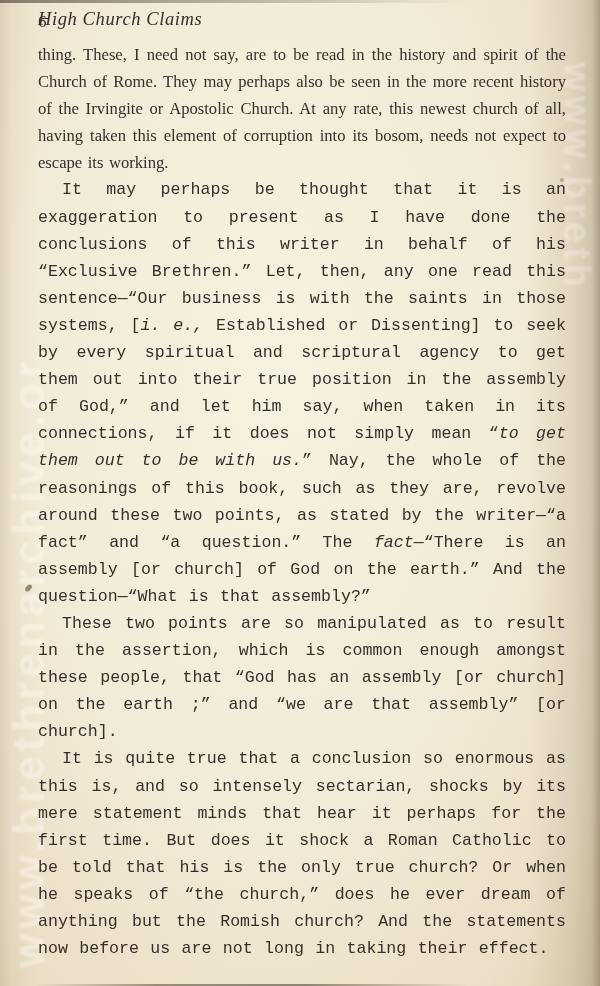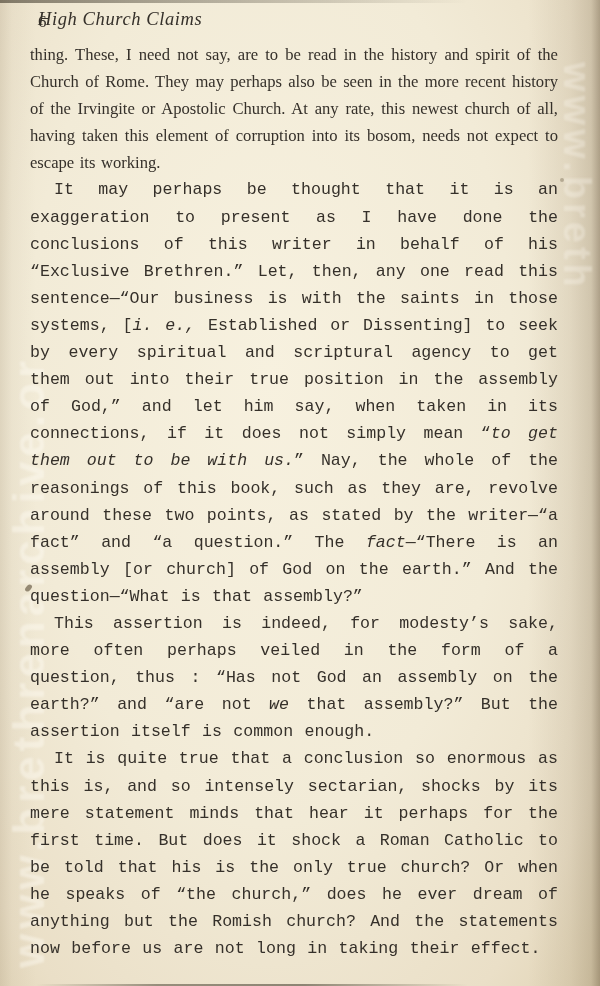--- a/index.html
+++ b/index.html
@@ -26,21 +26,21 @@
   .page-number {
     position:absolute; left:0; top:3px;
     font-size:17px; letter-spacing:0.5px;
   }
   .running-title {
     font-style:italic;
     font-size:18.5px;
     letter-spacing:0.6px;
   }
   .text-block {
-    position:absolute; top:41px; left:30px; width:528px;
+    position:absolute; top:41px; left:38px; width:528px;
     font-size:16.6px; line-height:27.1px;
     text-align:justify;
     word-spacing:1.4px;
   }
   .text-block p { margin:0; }
   .text-block p.indent { text-indent:24px;font-family:Liberation Mono, monospace; }
   .watermark-left {
     position:absolute; left:4px; top:356px; height:612px;
     writing-mode:vertical-rl; transform:rotate(180deg);
     font-family:"Liberation Sans", sans-serif;
@@ -81,21 +81,21 @@
   <div class="watermark-right">www.brethrenarchive.org</div>
 
   <div class="header">
     <span class="page-number">6</span>
     <div class="running-title">High Church Claims</div>
   </div>
 
   <div class="text-block">
       <p><span>thing. These, I need not say, are to be read in the history and spirit of the Church of Rome. They may perhaps also be seen in the more recent history of the Irvingite or Apostolic Church. At any rate, this newest church of all, having taken this element of corruption into its bosom, needs not expect to escape its working.</span></p>
       <p class="indent"><span>It may perhaps be thought that it is an exaggeration to present as I have done the conclusions of this writer in behalf of his “Exclusive Brethren.” Let, then, any one read this sentence—“Our business is with the saints in those systems, [</span><i>i. e.,</i><span> Established or Dissenting] to seek by every spiritual and scriptural agency to get them out into their true position in the assembly of God,” and let him say, when taken in its connections, if it does not simply mean “</span><i>to get them out to be with us.</i><span>” Nay, the whole of the reasonings of this book, such as they are, revolve around these two points, as stated by the writer—“a fact” and “a question.” The </span><i>fact</i><span>—“There is an assembly [or church] of God on the earth.” And the question—“What is that assembly?”</span></p>
-      <p class="indent"><span>This assertion is indeed, for modesty’s sake, more often perhaps veiled in the form of a question, thus : “Has not God an assembly on the earth?” and “are not </span><i>we</i><span> that assembly?” But the assertion itself is common enough.</span></p>
+      <p class="indent"><span>These two points are so manipulated as to result in the assertion, which is common enough amongst these people, that “God has an assembly [or church] on the earth ;” and “we are that assembly” [or church].</span></p>
       <p class="indent"><span>It is quite true that a conclusion so enormous as this is, and so intensely sectarian, shocks by its mere statement minds that hear it perhaps for the first time. But does it shock a Roman Catholic to be told that his is the only true church? Or when he speaks of “the church,” does he ever dream of anything but the Romish church? And the statements now before us are not long in taking their effect.</span></p>
     </div>
 
   <div class="speck"></div>
   <div class="speck2"></div>
 
   <div class="edge-bottom"></div>
 
 </div>
 

